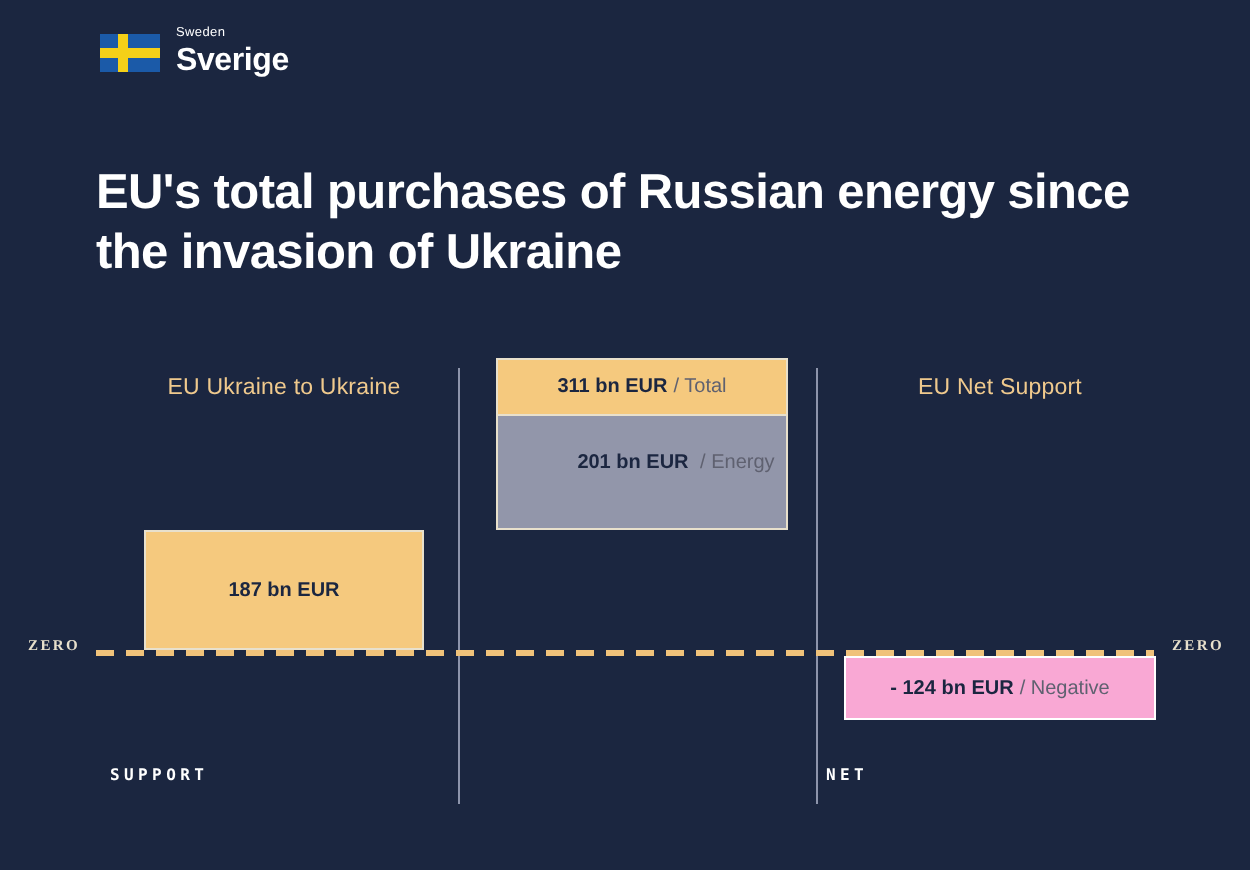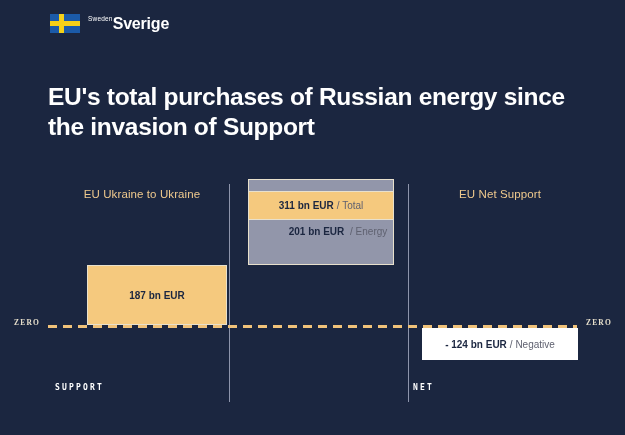--- a/index.html
+++ b/index.html
@@ -42,21 +42,21 @@
   .flag .cross-h {
     position: absolute;
     top: 7px;
     left: 0;
     width: 100%;
     height: 5px;
     background: #f5d018;
   }
   .logo-text {
     display: flex;
-    flex-direction: row;
+    flex-direction: column;
     line-height: 1;
   }
   .logo-small {
     font-size: 6.5px;
     color: #ffffff;
     letter-spacing: 0.2px;
     margin-bottom: 2px;
   }
   .logo-big {
     font-size: 16px;
@@ -173,21 +173,20 @@
   }
 
   
   .bar-support {
     left: 17px;
     width: 140px;
     bottom: 85px;
     height: 60px;
     background: #f5c97e;
     border: 1px solid #e8e0cc;
-    margin-left: 15px;
   }
 
   
   .bar-total {
     left: 14px;
     width: 146px;
     bottom: 145px;
     height: 86px;
     background: #9296aa;
     border: 1px solid #e8e0cc;
@@ -201,57 +200,56 @@
     height: 29px;
     background: #f5c97e;
     border: 1px solid #e8e0cc;
     box-sizing: border-box;
     display: flex;
     align-items: center;
     justify-content: center;
     font-size: 10px;
     font-weight: bold;
     color: #1b2640;
-    margin-top: 12px;
   }
   .bar-total-label {
     position: absolute;
     left: 0;
     right: 0;
     top: 46px;
     text-align: center;
     padding-left: 34px;
   }
 
   
   .bar-net {
     left: 9px;
     width: 156px;
     top: 148px;
     height: 32px;
-    background: #ffffff;
+    background: #f9a8d4;
     border: 1px solid #ffffff;
   }
   .bar-net .sub { color: #5f6170; }
 </style>
 </head>
 <body>
 
 <div class="logo">
   <div class="flag">
     <div class="cross-v"></div>
     <div class="cross-h"></div>
   </div>
   <div class="logo-text">
     <span class="logo-small">Sweden</span>
     <span class="logo-big">Sverige</span>
   </div>
 </div>
 
-<div class="title">EU's total purchases of Russian energy since the invasion of Support</div>
+<div class="title">EU's total purchases of Russian energy since the invasion of Ukraine</div>
 
 <div class="chart">
 
   <div class="divider div-1"></div>
   <div class="divider div-2"></div>
 
   <div class="zero-line"></div>
   <div class="zero-label zero-left">ZERO</div>
   <div class="zero-label zero-right">ZERO</div>
 

